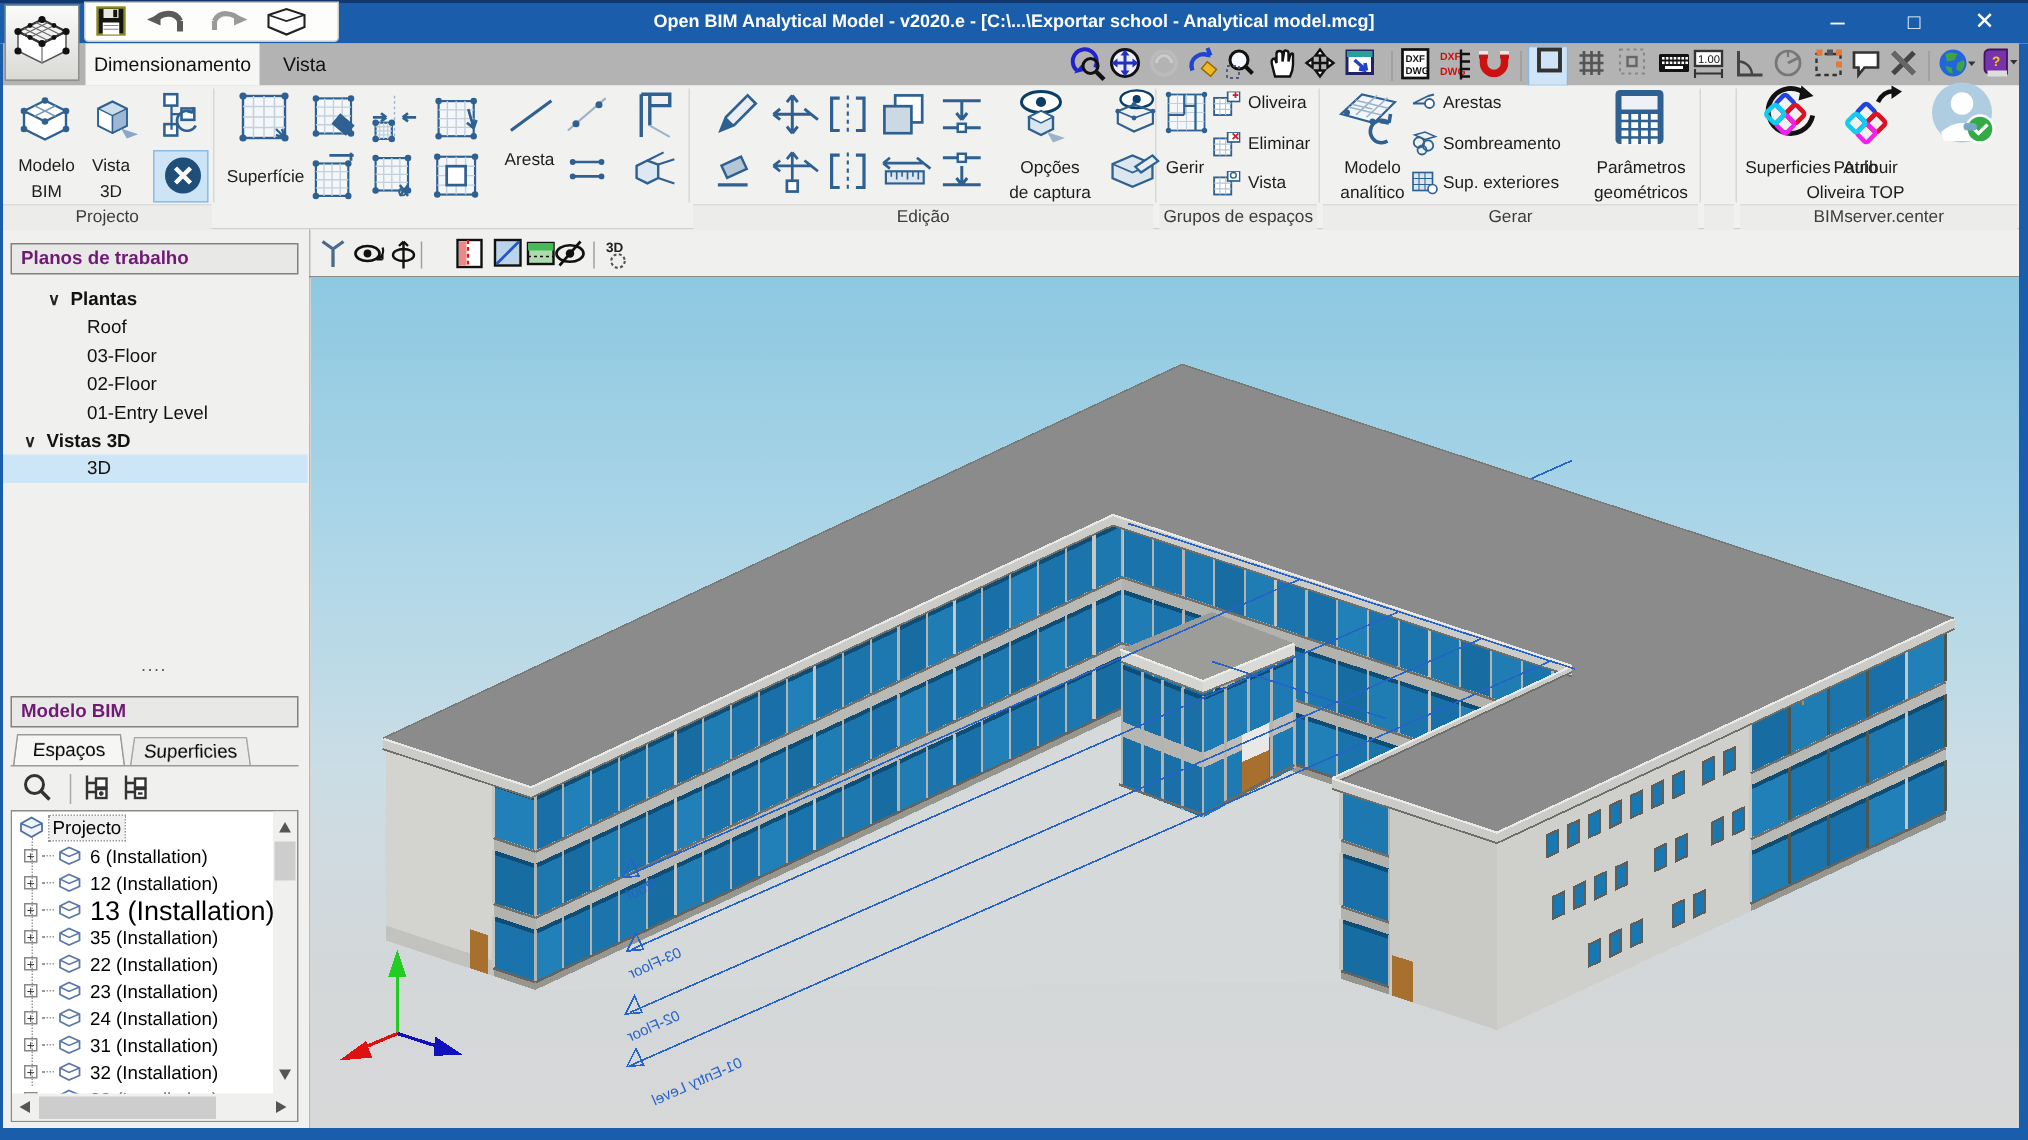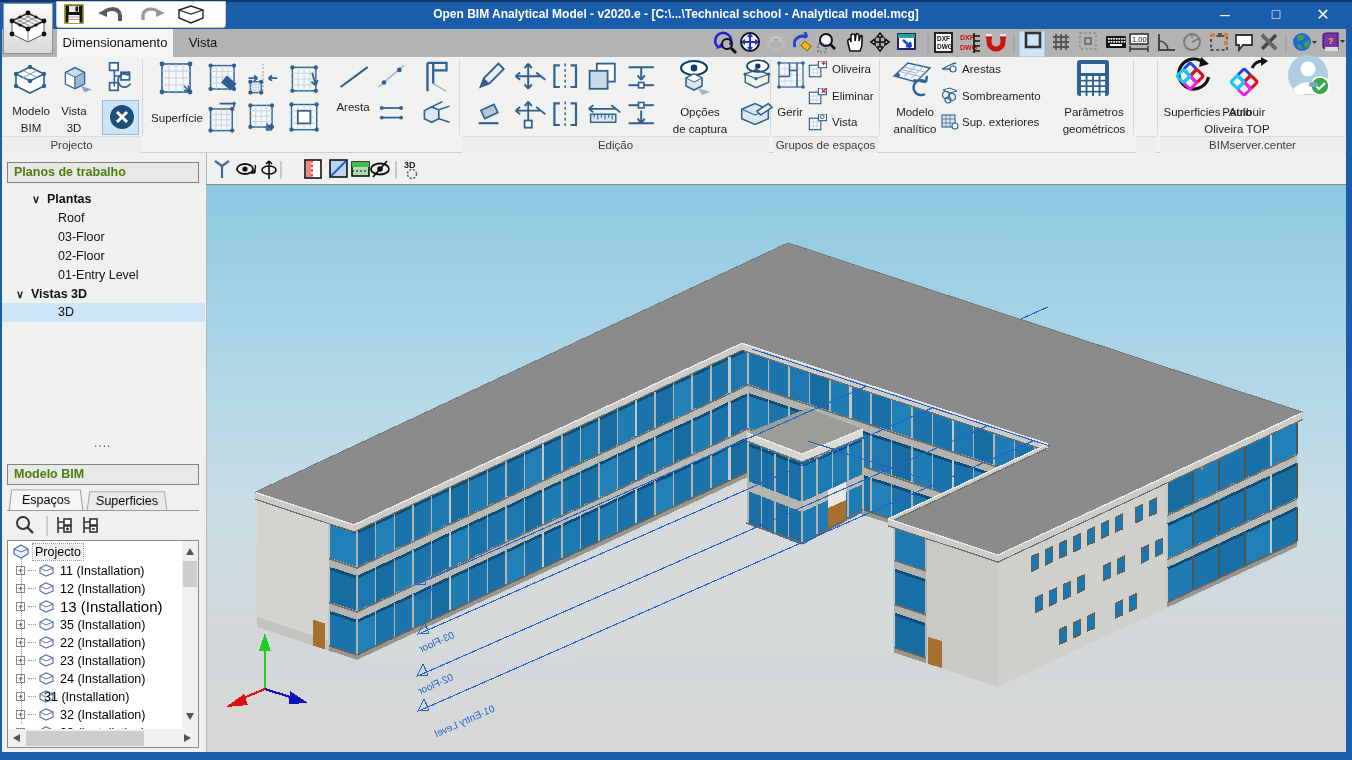--- a/index.html
+++ b/index.html
@@ -24,36 +24,36 @@
   border-bottom:1px solid #cfcfcd;}
 .gband{top:136px;height:17px;background:#ececea;border-top:1px solid #dcdcda;
   color:#3c3c3c;font-size:11.5px;text-align:center;line-height:16px;}
 .gsep{top:59px;height:76px;width:1px;background:#d8d8d6;}
 .blab{font-size:11.5px;color:#1c1c1c;text-align:center;line-height:1.45;}
 .slab{font-size:11.5px;color:#1c1c1c;}
 
 #lpanel{left:0;top:153px;width:207px;height:599px;background:#f0f0ee;
   border-right:1px solid #b9b9b7;}
 .hdrbox{left:7px;width:192px;height:21px;border:1px solid #828280;background:#e8e8e6;
-  font-weight:bold;font-size:12.5px;color:#4d7c0f;padding-left:6px;line-height:19px;}
+  font-weight:bold;font-size:12.5px;color:#701a75;padding-left:6px;line-height:19px;}
 .titem{font-size:12.5px;color:#111;height:19px;line-height:19px;}
 .chev{font-size:11px;color:#222;font-weight:bold;}
 
 #vtool{left:207px;top:153px;width:1145px;height:32px;background:#f0f0ee;}
 
 #vp{left:207px;top:185px;width:1140px;height:567px;}
 
 #bleft{left:0;top:29px;width:2px;height:731px;background:#1a5dab;}
 #bright{left:1346px;top:29px;width:6px;height:731px;background:#1a5dab;}
 #bbot{left:0;top:752px;width:1352px;height:8px;background:#1a5dab;}
 .icon{position:absolute;}
 </style></head><body>
 <div id="app">
     <div id="titlebar" class="abs"></div>
-    <div id="title" class="abs">Open BIM Analytical Model - v2020.e - [C:\...\Technical school - Analytical model.mcg]</div>
+    <div id="title" class="abs">Open BIM Analytical Model - v2020.e - [C:\...\Exportar school - Analytical model.mcg]</div>
     <div id="appicon" class="abs"><svg width="48" height="49" viewBox="0 0 48 49">
         <polygon points="8,17 24,9 40,17 40,30 24,38 8,30" fill="#ffffff" stroke="#555" stroke-width="1"></polygon>
         <polygon points="8,17 24,9 40,17 24,25" fill="#f2f2f2" stroke="#333" stroke-width="1.4"></polygon>
         <polyline points="8,17 24,25 40,17" fill="none" stroke="#333" stroke-width="1.4"></polyline>
         <line x1="24" y1="25" x2="24" y2="38" stroke="#888" stroke-width="1"></line>
         <line x1="12" y1="15" x2="28" y2="23" stroke="#666" stroke-width="0.7"></line>
         <line x1="16" y1="13" x2="32" y2="21" stroke="#666" stroke-width="0.7"></line>
         <line x1="20" y1="11" x2="36" y2="19" stroke="#666" stroke-width="0.7"></line>
         <line x1="28" y1="11" x2="12" y2="19" stroke="#666" stroke-width="0.7"></line>
         <line x1="32" y1="13" x2="16" y2="21" stroke="#666" stroke-width="0.7"></line>
@@ -222,20 +222,21 @@
       </g>
     </svg>
     <div id="ribbon" class="abs"></div>
     <div class="gband abs" style="left:2px;width:139px">Projecto</div>
     <div class="gsep abs" style="left:142px"></div>
     <div class="gsep abs" style="left:459px"></div>
     <div class="gband abs" style="left:462px;width:307px">Edição</div>
     <div class="gsep abs" style="left:770px"></div>
     <div class="gband abs" style="left:773px;width:105px">Grupos de espaços</div>
     <div class="gsep abs" style="left:879px"></div>
+    <div class="gband abs" style="left:882px;width:250px">Gerar</div>
     <div class="gsep abs" style="left:1133px"></div>
     <div class="gband abs" style="left:1136px;width:20px"></div>
     <div class="gsep abs" style="left:1157px"></div>
     <div class="gband abs" style="left:1160px;width:185px">BIMserver.center</div>
     <div class="gsep abs" style="left:1346px"></div>
     <svg class="icon" style="left:8px;top:60px" width="44" height="40" viewBox="0 0 40 40">
       <polygon points="6,14 20,7 34,14 34,26 20,33 6,26" fill="#fff" stroke="#2e6191" stroke-width="1.6"></polygon>
       <polyline points="6,14 20,21 34,14 M20,21 20,33" fill="none" stroke="#2e6191" stroke-width="1.4"></polyline>
       <line x1="13" y1="10.5" x2="27" y2="17.5" stroke="#7a9cbd" stroke-width="1"></line>
       <line x1="27" y1="10.5" x2="13" y2="17.5" stroke="#7a9cbd" stroke-width="1"></line>
@@ -655,35 +656,35 @@
       <polygon points="2,5 9,1 16,5 16,10 9,14 2,10" fill="#eef4fa" stroke="#4a6fa5" stroke-width="1.2"></polygon>
       <polyline points="2,5 9,8 16,5 M9,8 9,14 M5.5,3 12.5,6.5 M12.5,3 5.5,6.5" fill="none" stroke="#4a6fa5" stroke-width="1"></polyline>
     </svg>
     <div class="abs" style="left:33px;top:544px;font-size:12.5px;height:16px;line-height:16px;background:#f0f0f0;outline:1px dotted #999;padding:0 2px">Projecto</div>
     <div class="abs" style="left:16px;top:566px;width:9px;height:9px;border:1px solid #888;background:#fff;font-size:9px;line-height:8px;text-align:center;color:#333">+</div>
     <div class="abs" style="left:28px;top:570px;width:8px;height:1px;border-top:1px dotted #999"></div>
     <svg class="abs" style="left:38px;top:564px" width="17" height="13" viewBox="0 0 17 13">
       <polygon points="2,4 8,1 15,4 15,9 8,12 2,9" fill="#fff" stroke="#5b79a8" stroke-width="1.2"></polygon>
       <polyline points="2,4 8,7 15,4 M8,7 8,12" fill="none" stroke="#5b79a8" stroke-width="1"></polyline>
     </svg>
-    <div class="abs" style="left:60px;top:563px;font-size:12.5px;height:16px;line-height:16px">11 (Installation)</div>
+    <div class="abs" style="left:60px;top:563px;font-size:12.5px;height:16px;line-height:16px">6 (Installation)</div>
     <div class="abs" style="left:16px;top:584px;width:9px;height:9px;border:1px solid #888;background:#fff;font-size:9px;line-height:8px;text-align:center;color:#333">+</div>
     <div class="abs" style="left:28px;top:588px;width:8px;height:1px;border-top:1px dotted #999"></div>
     <svg class="abs" style="left:38px;top:582px" width="17" height="13" viewBox="0 0 17 13">
       <polygon points="2,4 8,1 15,4 15,9 8,12 2,9" fill="#fff" stroke="#5b79a8" stroke-width="1.2"></polygon>
       <polyline points="2,4 8,7 15,4 M8,7 8,12" fill="none" stroke="#5b79a8" stroke-width="1"></polyline>
     </svg>
     <div class="abs" style="left:60px;top:581px;font-size:12.5px;height:16px;line-height:16px">12 (Installation)</div>
     <div class="abs" style="left:16px;top:602px;width:9px;height:9px;border:1px solid #888;background:#fff;font-size:9px;line-height:8px;text-align:center;color:#333">+</div>
     <div class="abs" style="left:28px;top:606px;width:8px;height:1px;border-top:1px dotted #999"></div>
     <svg class="abs" style="left:38px;top:600px" width="17" height="13" viewBox="0 0 17 13">
       <polygon points="2,4 8,1 15,4 15,9 8,12 2,9" fill="#fff" stroke="#5b79a8" stroke-width="1.2"></polygon>
       <polyline points="2,4 8,7 15,4 M8,7 8,12" fill="none" stroke="#5b79a8" stroke-width="1"></polyline>
     </svg>
-    <div class="abs" style="left:60px;top:599px;font-size:15px;height:16px;line-height:16px">13 (Installation)</div>
+    <div class="abs" style="left:60px;top:599px;font-size:18px;height:16px;line-height:16px">13 (Installation)</div>
     <div class="abs" style="left:16px;top:620px;width:9px;height:9px;border:1px solid #888;background:#fff;font-size:9px;line-height:8px;text-align:center;color:#333">+</div>
     <div class="abs" style="left:28px;top:624px;width:8px;height:1px;border-top:1px dotted #999"></div>
     <svg class="abs" style="left:38px;top:618px" width="17" height="13" viewBox="0 0 17 13">
       <polygon points="2,4 8,1 15,4 15,9 8,12 2,9" fill="#fff" stroke="#5b79a8" stroke-width="1.2"></polygon>
       <polyline points="2,4 8,7 15,4 M8,7 8,12" fill="none" stroke="#5b79a8" stroke-width="1"></polyline>
     </svg>
     <div class="abs" style="left:60px;top:617px;font-size:12.5px;height:16px;line-height:16px">35 (Installation)</div>
     <div class="abs" style="left:16px;top:638px;width:9px;height:9px;border:1px solid #888;background:#fff;font-size:9px;line-height:8px;text-align:center;color:#333">+</div>
     <div class="abs" style="left:28px;top:642px;width:8px;height:1px;border-top:1px dotted #999"></div>
     <svg class="abs" style="left:38px;top:636px" width="17" height="13" viewBox="0 0 17 13">
@@ -704,21 +705,21 @@
       <polygon points="2,4 8,1 15,4 15,9 8,12 2,9" fill="#fff" stroke="#5b79a8" stroke-width="1.2"></polygon>
       <polyline points="2,4 8,7 15,4 M8,7 8,12" fill="none" stroke="#5b79a8" stroke-width="1"></polyline>
     </svg>
     <div class="abs" style="left:60px;top:671px;font-size:12.5px;height:16px;line-height:16px">24 (Installation)</div>
     <div class="abs" style="left:16px;top:692px;width:9px;height:9px;border:1px solid #888;background:#fff;font-size:9px;line-height:8px;text-align:center;color:#333">+</div>
     <div class="abs" style="left:28px;top:696px;width:8px;height:1px;border-top:1px dotted #999"></div>
     <svg class="abs" style="left:38px;top:690px" width="17" height="13" viewBox="0 0 17 13">
       <polygon points="2,4 8,1 15,4 15,9 8,12 2,9" fill="#fff" stroke="#5b79a8" stroke-width="1.2"></polygon>
       <polyline points="2,4 8,7 15,4 M8,7 8,12" fill="none" stroke="#5b79a8" stroke-width="1"></polyline>
     </svg>
-    <div class="abs" style="left:44px;top:689px;font-size:12.5px;height:16px;line-height:16px">31 (Installation)</div>
+    <div class="abs" style="left:60px;top:689px;font-size:12.5px;height:16px;line-height:16px">31 (Installation)</div>
     <div class="abs" style="left:16px;top:710px;width:9px;height:9px;border:1px solid #888;background:#fff;font-size:9px;line-height:8px;text-align:center;color:#333">+</div>
     <div class="abs" style="left:28px;top:714px;width:8px;height:1px;border-top:1px dotted #999"></div>
     <svg class="abs" style="left:38px;top:708px" width="17" height="13" viewBox="0 0 17 13">
       <polygon points="2,4 8,1 15,4 15,9 8,12 2,9" fill="#fff" stroke="#5b79a8" stroke-width="1.2"></polygon>
       <polyline points="2,4 8,7 15,4 M8,7 8,12" fill="none" stroke="#5b79a8" stroke-width="1"></polyline>
     </svg>
     <div class="abs" style="left:60px;top:707px;font-size:12.5px;height:16px;line-height:16px">32 (Installation)</div>
     <div class="abs" style="left:16px;top:728px;width:9px;height:9px;border:1px solid #888;background:#fff;font-size:9px;line-height:8px;text-align:center;color:#333">+</div>
     <div class="abs" style="left:28px;top:732px;width:8px;height:1px;border-top:1px dotted #999"></div>
     <svg class="abs" style="left:38px;top:726px" width="17" height="13" viewBox="0 0 17 13">

